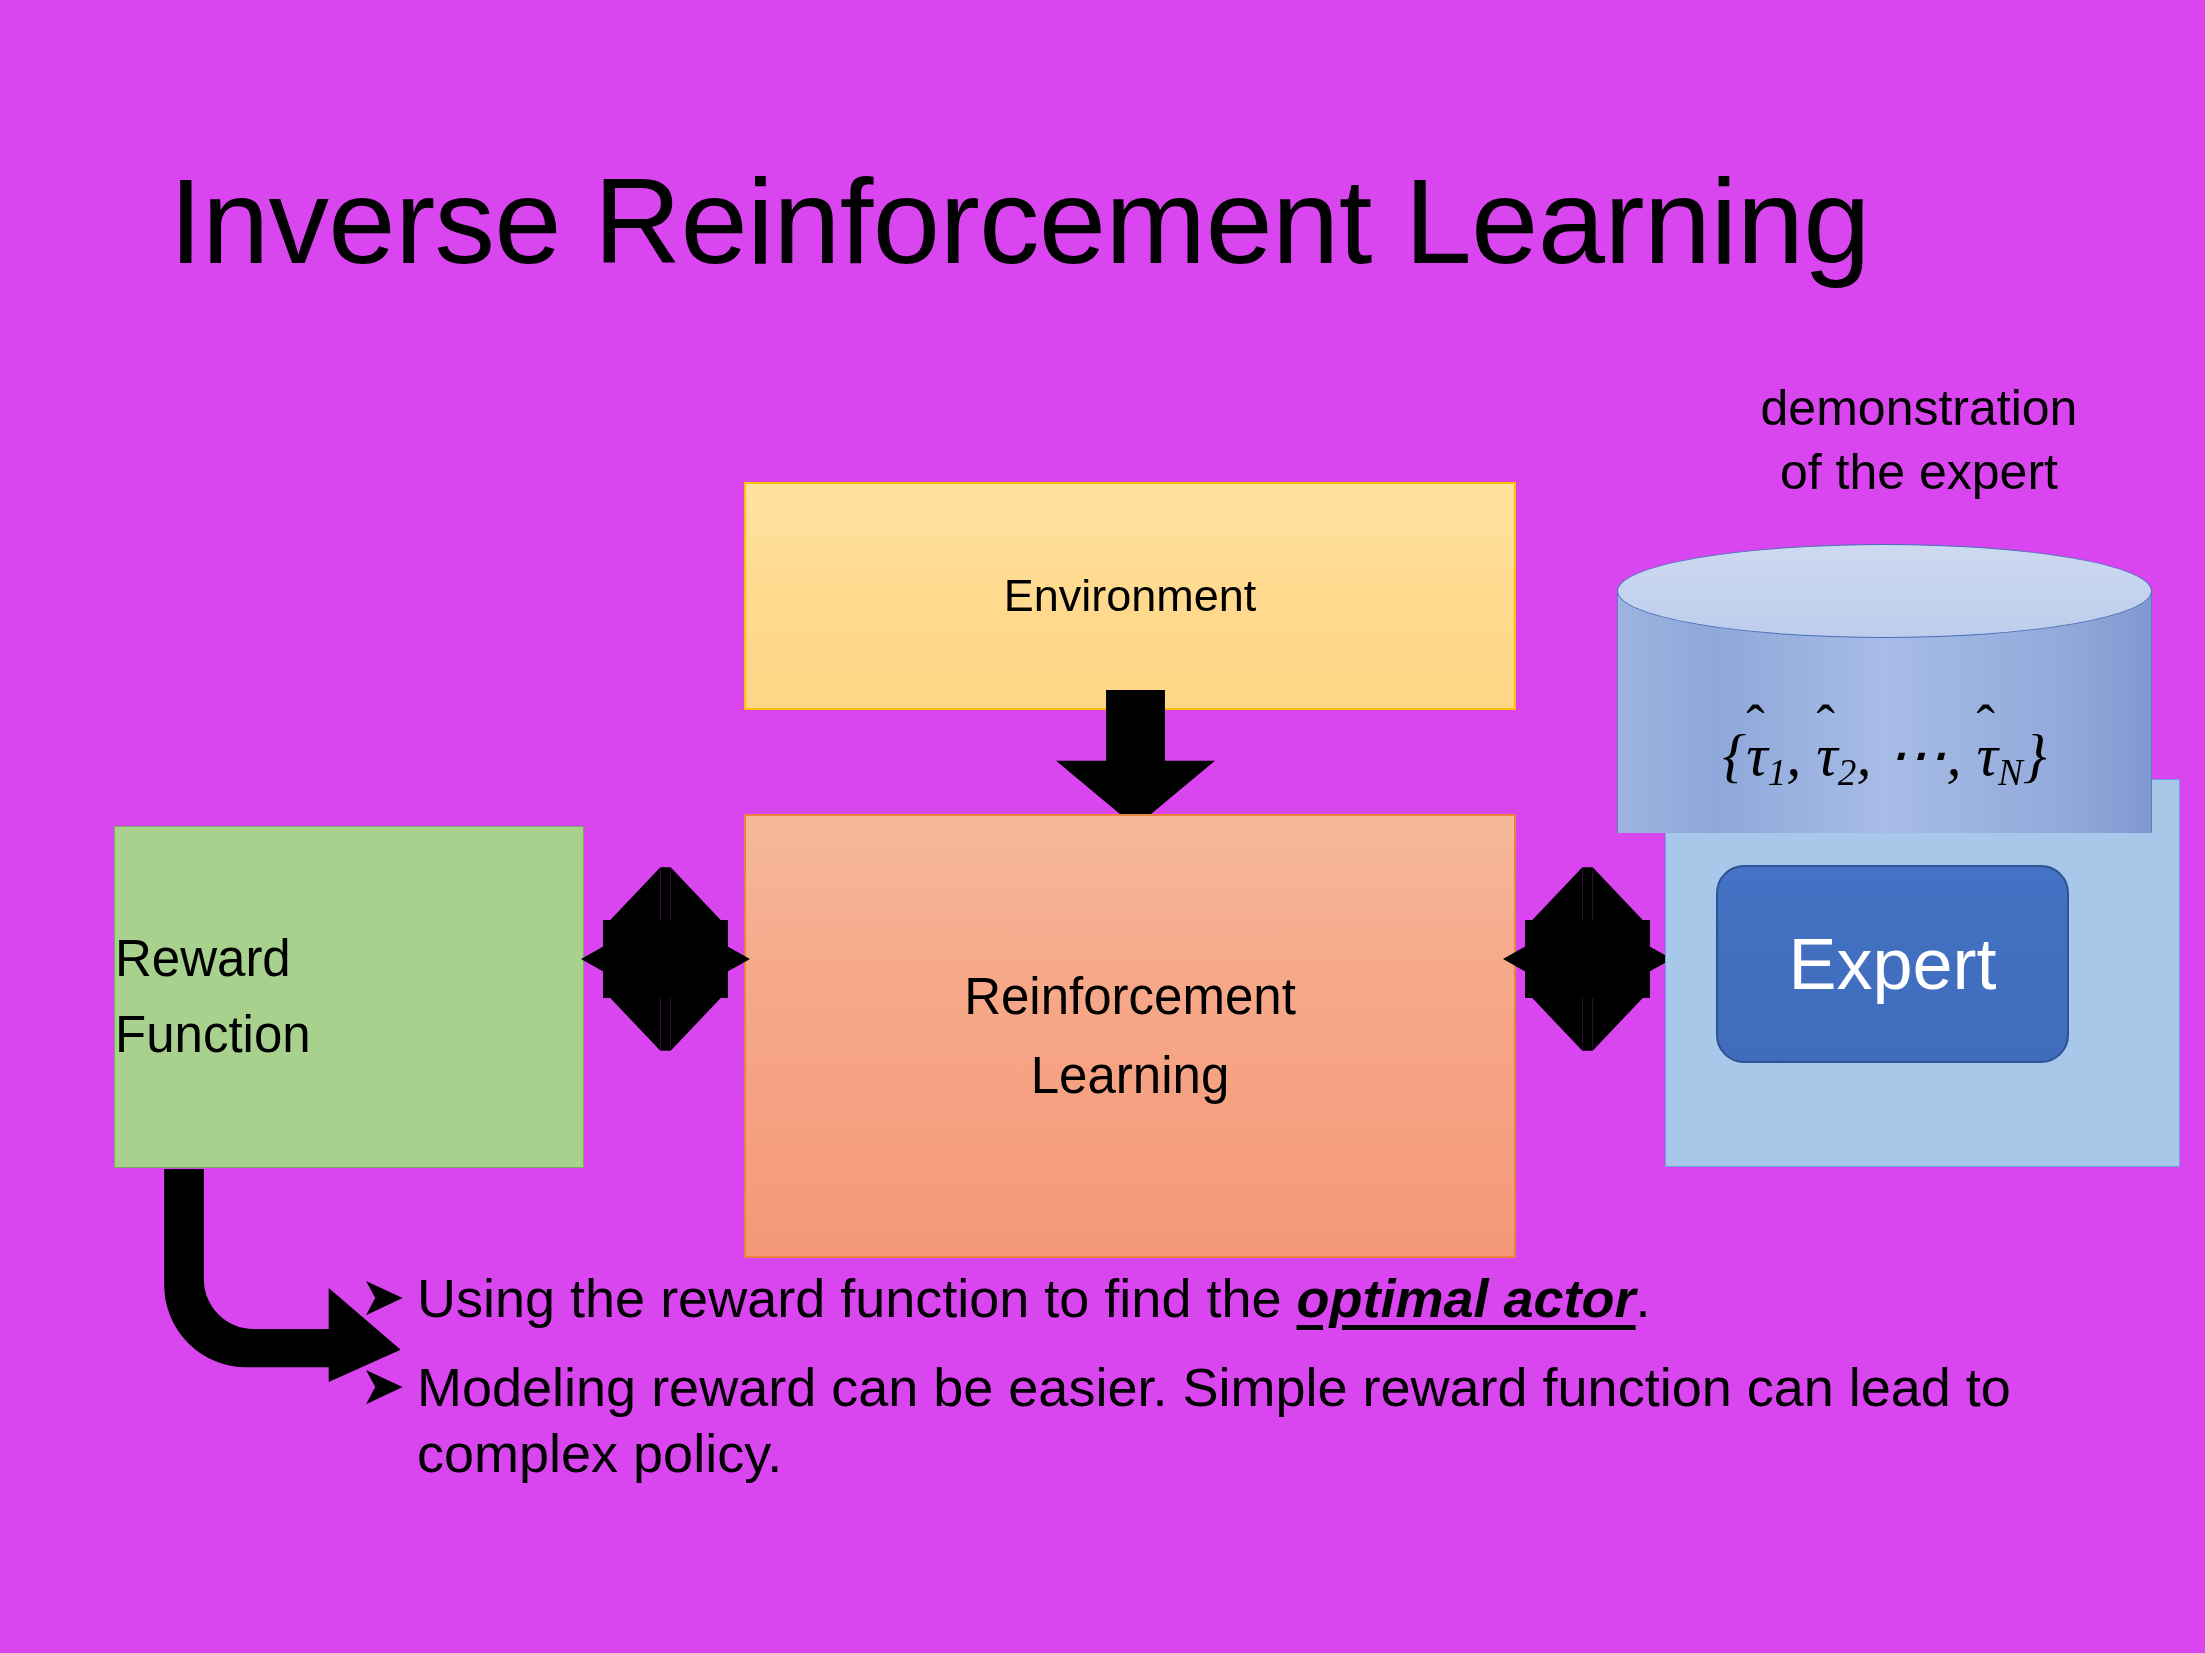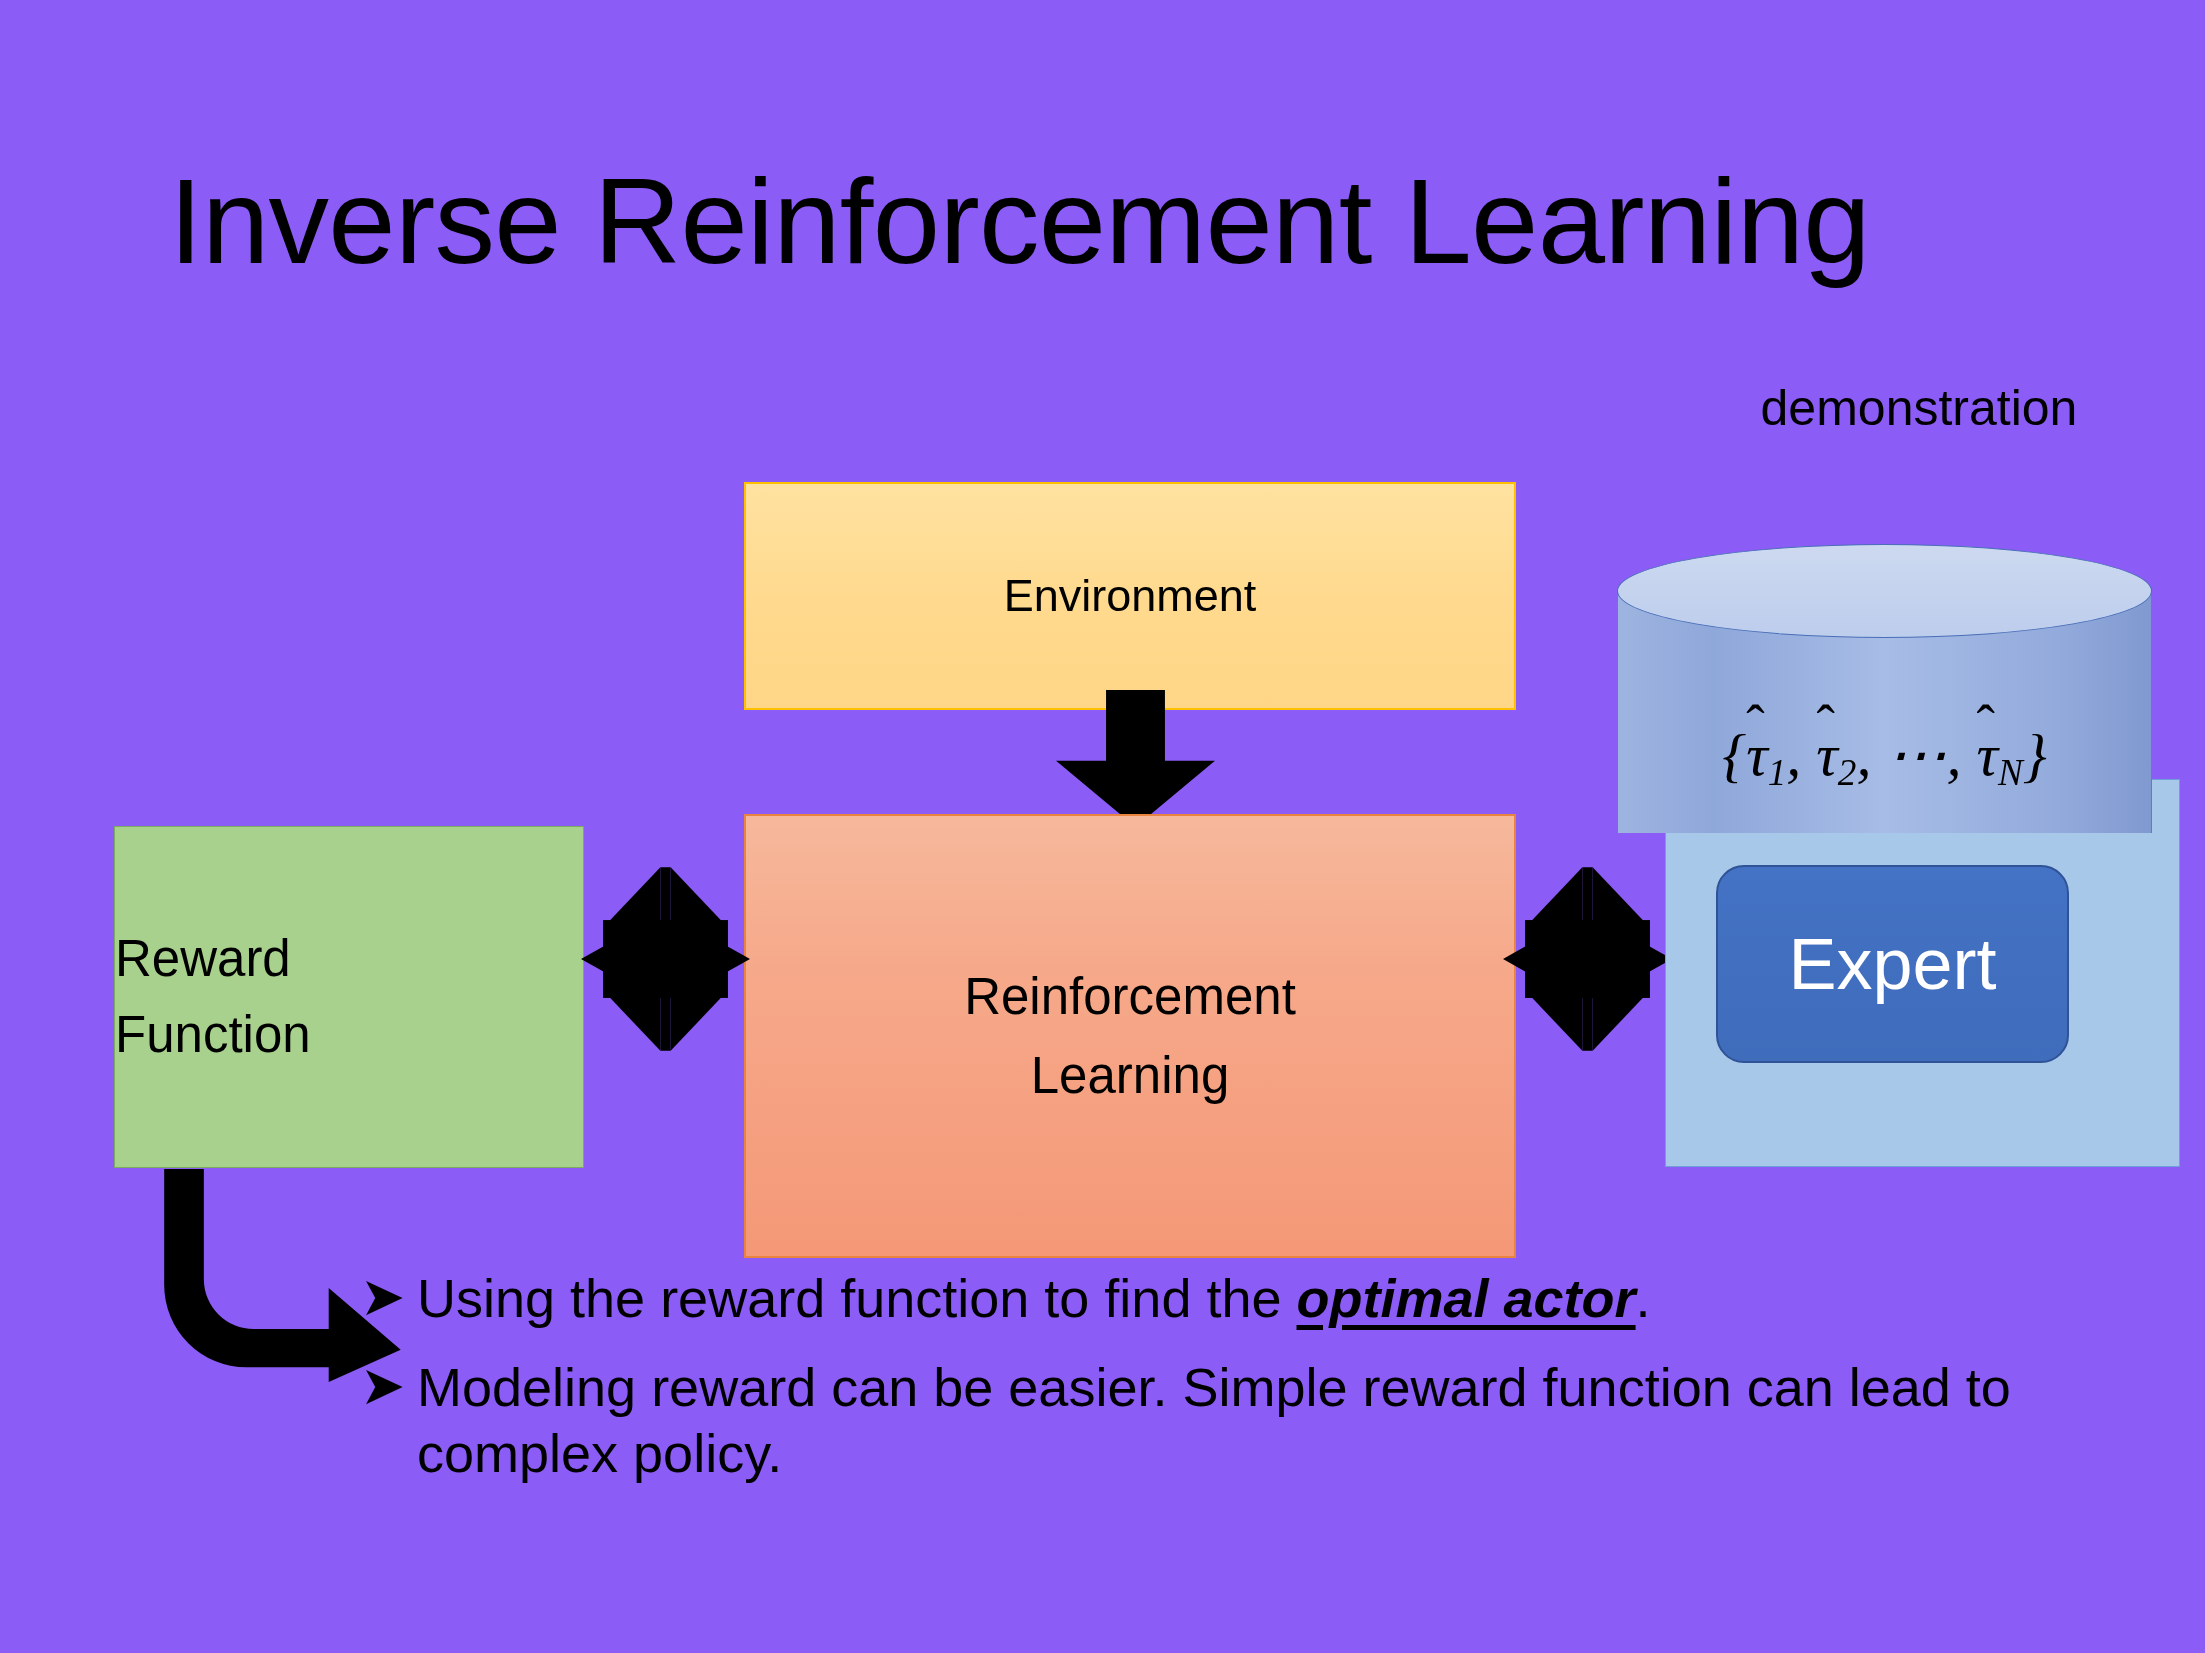--- a/index.html
+++ b/index.html
@@ -5,21 +5,21 @@
   * { box-sizing: border-box; margin: 0; padding: 0; }
   html, body {
     width: 2205px; height: 1654px;
     background: #ffffff;
     font-family: "Liberation Sans", sans-serif;
     overflow: hidden;
   }
   #slide {
     position: relative;
     width: 2205px; height: 1654px;
-    background: #8b5cf6;
+    background: #d946ef;
     padding-left: 24px;
   }
 
   
   #title {
     position: absolute;
     left: 169px; top: 158px;
     width: 1867px;
     font-size: 121px;
     line-height: 1.05;
@@ -219,20 +219,21 @@
              L122,250 L122,178 L182,178 L182,152 L230,125 L182,98 L182,72 L122,72 L122,0 Z" fill="#000000"></path>
     <path d="M108,0 L36,76 L108,76 Z" fill="#000000"></path>
     <path d="M122,0 L194,76 L122,76 Z" fill="#000000"></path>
     <path d="M108,250 L36,174 L108,174 Z" fill="#000000"></path>
     <path d="M122,250 L194,174 L122,174 Z" fill="#000000"></path>
     <rect x="30" y="72" width="170" height="106" fill="#000000"></rect>
   </svg>
 
   <div id="demo-label">
     <div>demonstration</div>
+    <div>of the expert</div>
   </div>
 
   <div id="expert-panel"></div>
 
   <div id="cylinder">
     <div id="cyl-body"></div>
     <div id="cyl-top"></div>
     <div id="cyl-formula">
       <span>{</span><span class="hatwrap"><span class="hat">ˆ</span><span>τ</span></span><sub>1</sub><span>,</span>&nbsp;<span class="hatwrap"><span class="hat">ˆ</span><span>τ</span></span><sub>2</sub><span>,</span>&nbsp;<span>⋯</span><span>,</span>&nbsp;<span class="hatwrap"><span class="hat">ˆ</span><span>τ</span></span><sub>N</sub><span>}</span>
     </div>

